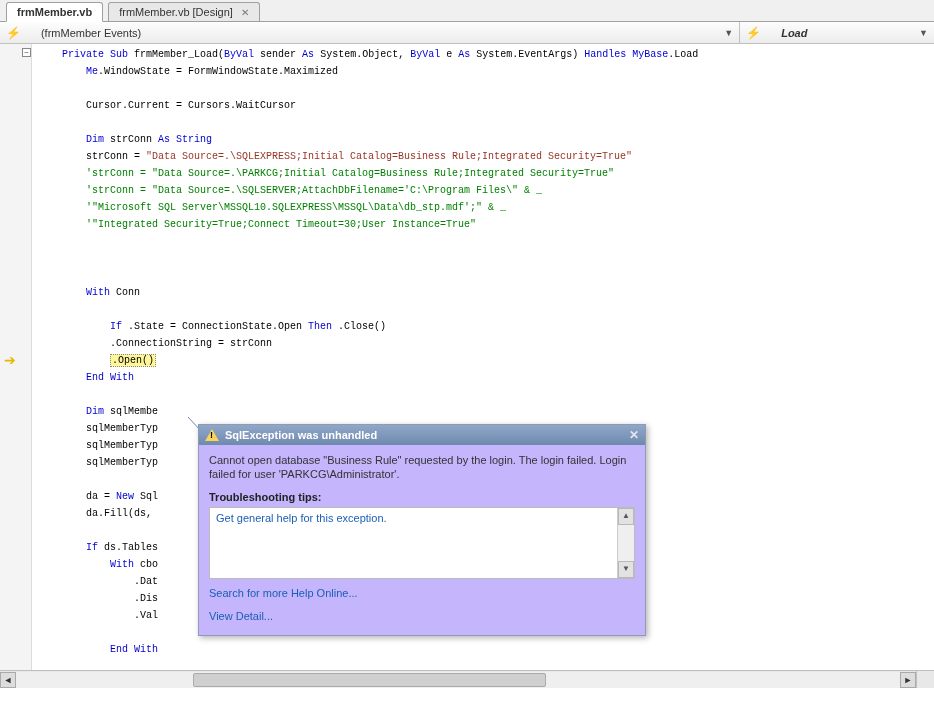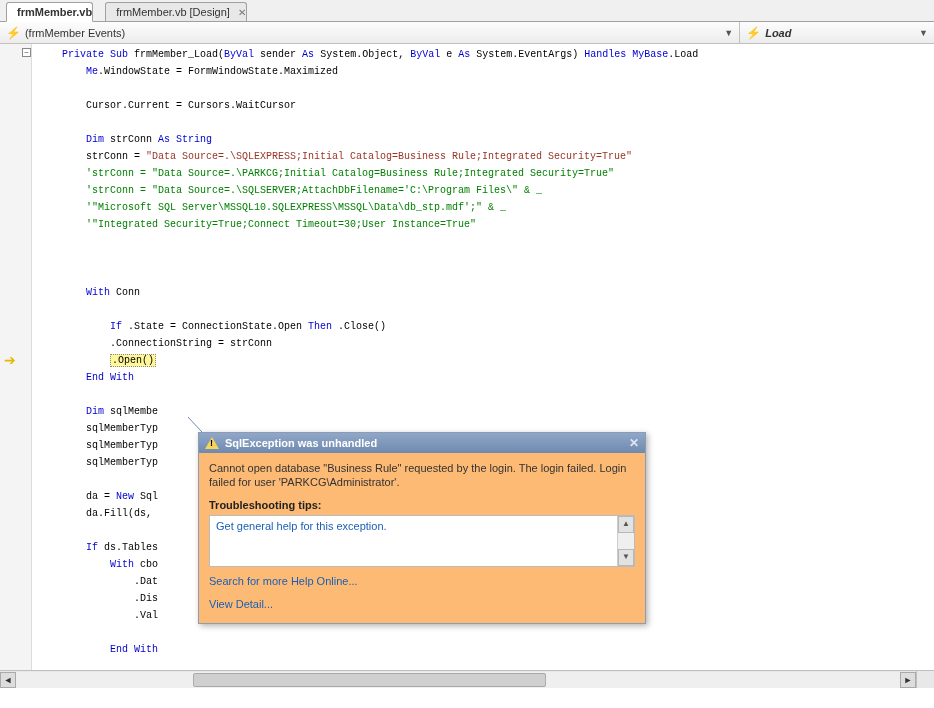--- a/index.html
+++ b/index.html
@@ -15,25 +15,25 @@
   }
   .tabs {
     display: flex;
     align-items: flex-end;
     background: #f0f0f0;
     border-bottom: 1px solid #a0a0a0;
     height: 22px;
     padding-left: 6px;
   }
   .tab {
-    padding: 3px 0 3px 10px;
+    padding: 3px 10px 3px 10px;
     background: #e8e8e8;
     border: 1px solid #a0a0a0;
     border-bottom: none;
-    margin-right: 12px;
+    margin-right: 5px;
     border-radius: 3px 3px 0 0;
     font-size: 11px;
     color: #333;
     display: flex;
     align-items: center;
     gap: 4px;
   }
   .tab.active {
     background: #fff;
     font-weight: bold;
@@ -63,21 +63,21 @@
   .dropdown:last-child { border-right: none; }
   .lightning {
     color: #c78a00;
     font-size: 12px;
   }
   .dd-caret {
     margin-left: auto;
     font-size: 9px;
     color: #555;
   }
-  .dd-text { color: #333; }
+  .dd-text { color: #333; margin-left: 16px; }
   .dd-text.bold { font-weight: bold; font-style: italic; }
 
   .code-area {
     position: relative;
     height: 644px;
     overflow: hidden;
     background: #fff;
   }
   .gutter {
     position: absolute;
@@ -151,23 +151,23 @@
     width: 18px; height: 18px;
     background: #e8e8e8;
     border-top: 1px solid #c0c0c0;
     border-left: 1px solid #c0c0c0;
   }
 
   
   .popup {
     position: absolute;
     left: 198px;
-    top: 388px;
+    top: 380px;
     width: 448px;
-    background: #fdba74;
+    background: #c4b5fd;
     border: 1px solid #8e9cb3;
     box-shadow: 2px 2px 6px rgba(0,0,0,0.3);
     font-size: 11px;
   }
   .popup-title {
     background: linear-gradient(#90a7c8,#6f8aaf);
     color: #fff;
     padding: 3px 6px;
     display: flex;
     align-items: center;
@@ -202,21 +202,21 @@
     font-size: 12px;
     cursor: pointer;
   }
   .popup-body { padding: 8px 10px 10px 10px; }
   .msg { color: #333; line-height: 14px; margin-bottom: 10px; }
   .section-label { font-weight: bold; color: #222; margin: 4px 0 4px 0; border-top: 1px solid #ccc; padding-top: 6px; }
   .section-label.first { border-top: none; padding-top: 0; }
   .tips-box {
     border: 1px solid #bbb;
     background: #fff;
-    height: 52px;
+    height: 72px;
     position: relative;
     display: flex;
   }
   .tips-content { flex: 1; padding: 4px 6px; }
   .tips-scroll {
     width: 17px;
     border-left: 1px solid #ccc;
     background: #ececec;
     display: flex;
     flex-direction: column;

